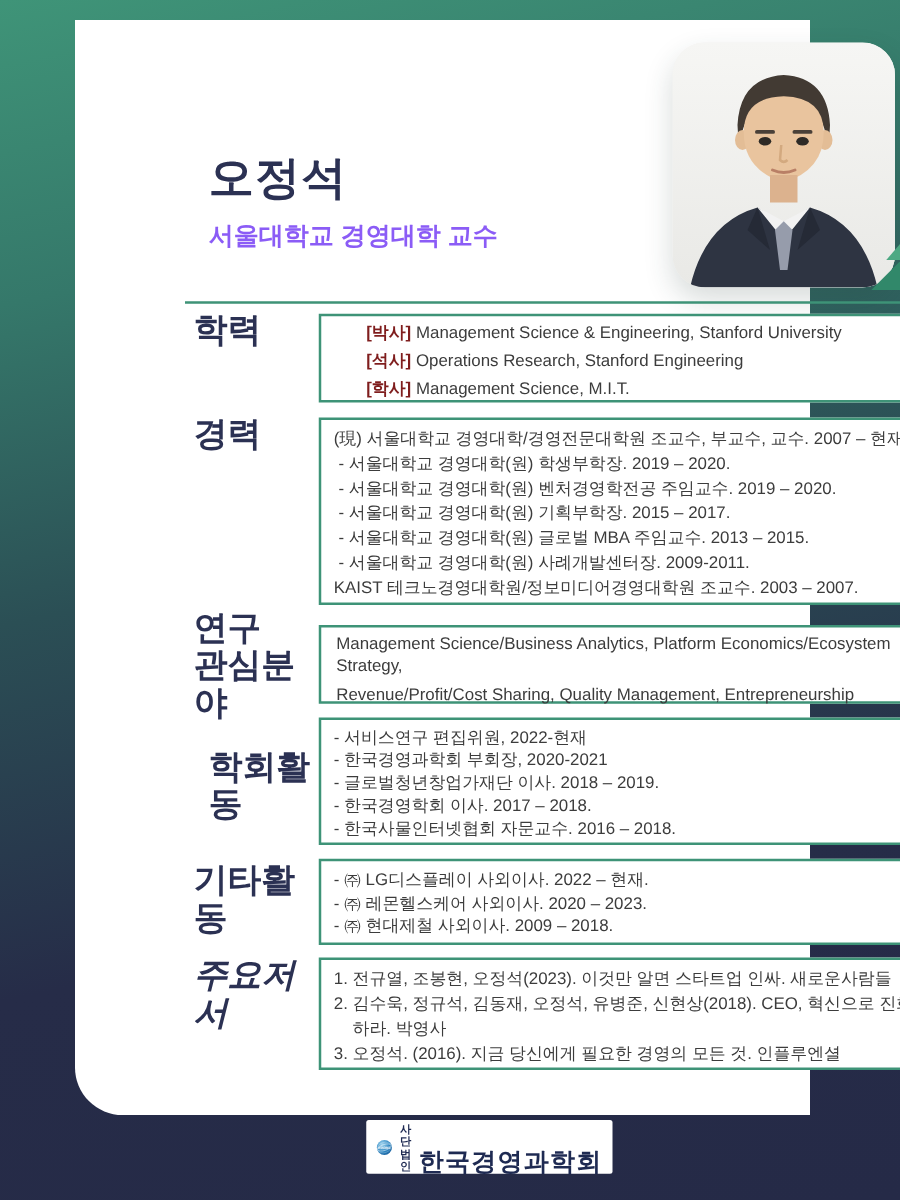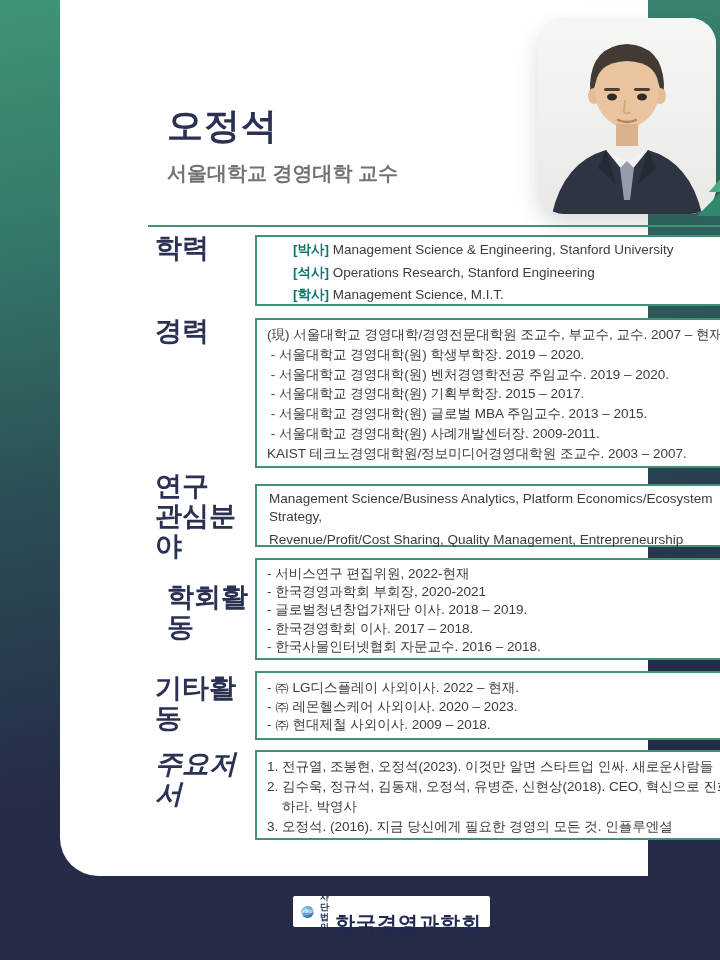--- a/index.html
+++ b/index.html
@@ -2,31 +2,31 @@
 <html><head>
 <meta charset="utf-8">
 <style>
   html,body{margin:0;padding:0;}
   body{
     width:720px;height:960px;overflow:hidden;position:relative;
     font-family:"Liberation Sans","DejaVu Sans",sans-serif;
     background:linear-gradient(168deg,#3f9478 0%,#35786a 22%,#2b4f55 45%,#262c48 72%,#252a47 100%);
   }
   .card{
-    position:absolute;left:60px;top:0;width:588px;height:876px;
+    position:absolute;left:60px;top:16px;width:588px;height:876px;
     background:#ffffff;border-radius:0 0 0 38px;
   }
   
   .title{
     position:absolute;left:107px;top:104px;
     font-size:36px;font-weight:700;color:#2b3153;letter-spacing:1px;line-height:44px;
   }
   .subtitle{
     position:absolute;left:107px;top:158px;
-    font-size:20px;font-weight:700;color:#737373;line-height:30px;
+    font-size:20px;font-weight:700;color:#8b5cf6;line-height:30px;
   }
   .photo{
     position:absolute;left:478px;top:18px;width:178px;height:196px;
     border-radius:26px;overflow:hidden;box-shadow:0 10px 22px rgba(40,60,55,.18);
     background:#f3f3f1;
   }
   .photo svg{display:block;}
   .wedge{position:absolute;left:637px;top:140px;width:50px;height:76px;}
   .divider{
     position:absolute;left:88px;top:225px;width:599px;height:2px;background:#3e9377;
@@ -37,35 +37,35 @@
     font-size:27px;font-weight:700;color:#2b3153;line-height:30px;white-space:pre-line;
   }
   .box{
     position:absolute;left:195px;width:492px;box-sizing:border-box;
     background:#ffffff;border:2px solid #3e9377;
     color:#3c3c3c;font-size:13.5px;
   }
   .line{white-space:pre-wrap;}
   .lbl-edu{top:233px;}       .box-edu{top:235px;height:71px;padding:2px 10px;}
   .box-edu .line{line-height:22.5px;}
-  .edu-tag{font-weight:700;color:#0f766e;padding-left:26px;}
+  .edu-tag{font-weight:700;color:#7f1d1d;padding-left:26px;}
   .lbl-career{top:316px;}    .box-career{top:318px;height:150px;padding:5px 10px;}
   .box-career .line{line-height:19.8px;}
   .lbl-research{top:471px;}  .box-research{top:484px;height:63px;padding:4px 12px;}
   .box-research .line{line-height:18px;}
   .box-research .line + .line{margin-top:5px;}
   .lbl-acad{top:582px;margin-left:12px;}      .box-acad{top:558px;height:102px;padding:5px 10px;}
   .box-acad .line{line-height:18.2px;}
   .lbl-other{top:673px;}     .box-other{top:671px;height:69px;padding:6px 10px;}
   .box-other .line{line-height:18.5px;}
   .lbl-books{top:749px;font-style:italic;}     .box-books{top:750px;height:90px;padding:5px 10px;}
   .box-books .line{line-height:20px;padding-left:15px;text-indent:-15px;}
   
   .footer-logo{
-    position:absolute;left:293px;top:896px;width:197px;height:31px;
+    position:absolute;left:293px;top:896px;width:197px;height:43px;
     background:#ffffff;border-radius:2px;
     display:flex;align-items:center;padding:0 8px;box-sizing:border-box;gap:6px;
   }
   .org-type{
     font-size:9px;line-height:10px;font-weight:700;color:#1e2a52;white-space:pre-line;
   }
   .org-name{
     font-family:"Liberation Serif","DejaVu Serif",serif;
     font-size:20px;font-weight:700;color:#1e2a52;letter-spacing:1px;white-space:nowrap;margin-top:24px;
   }

